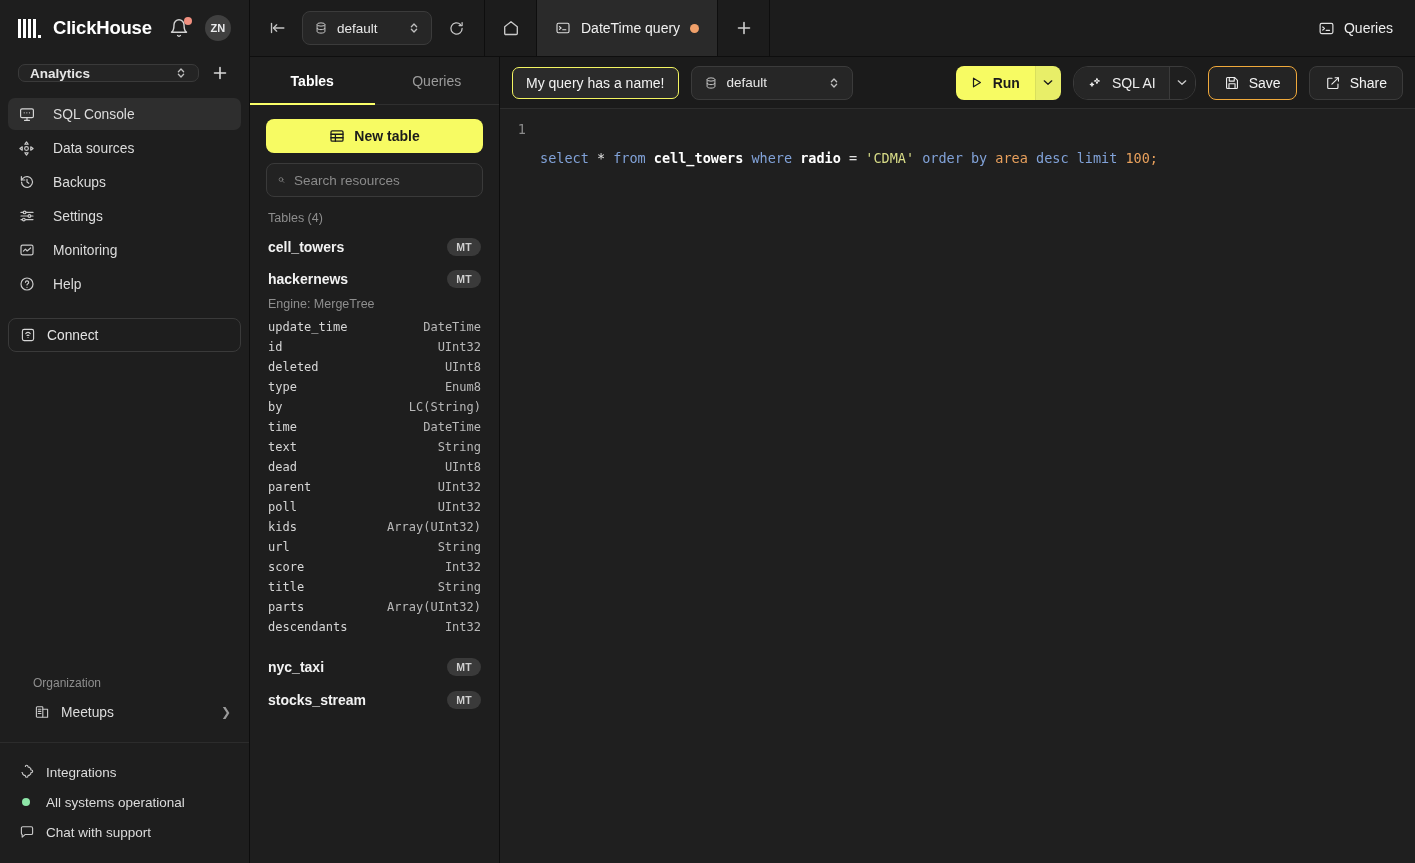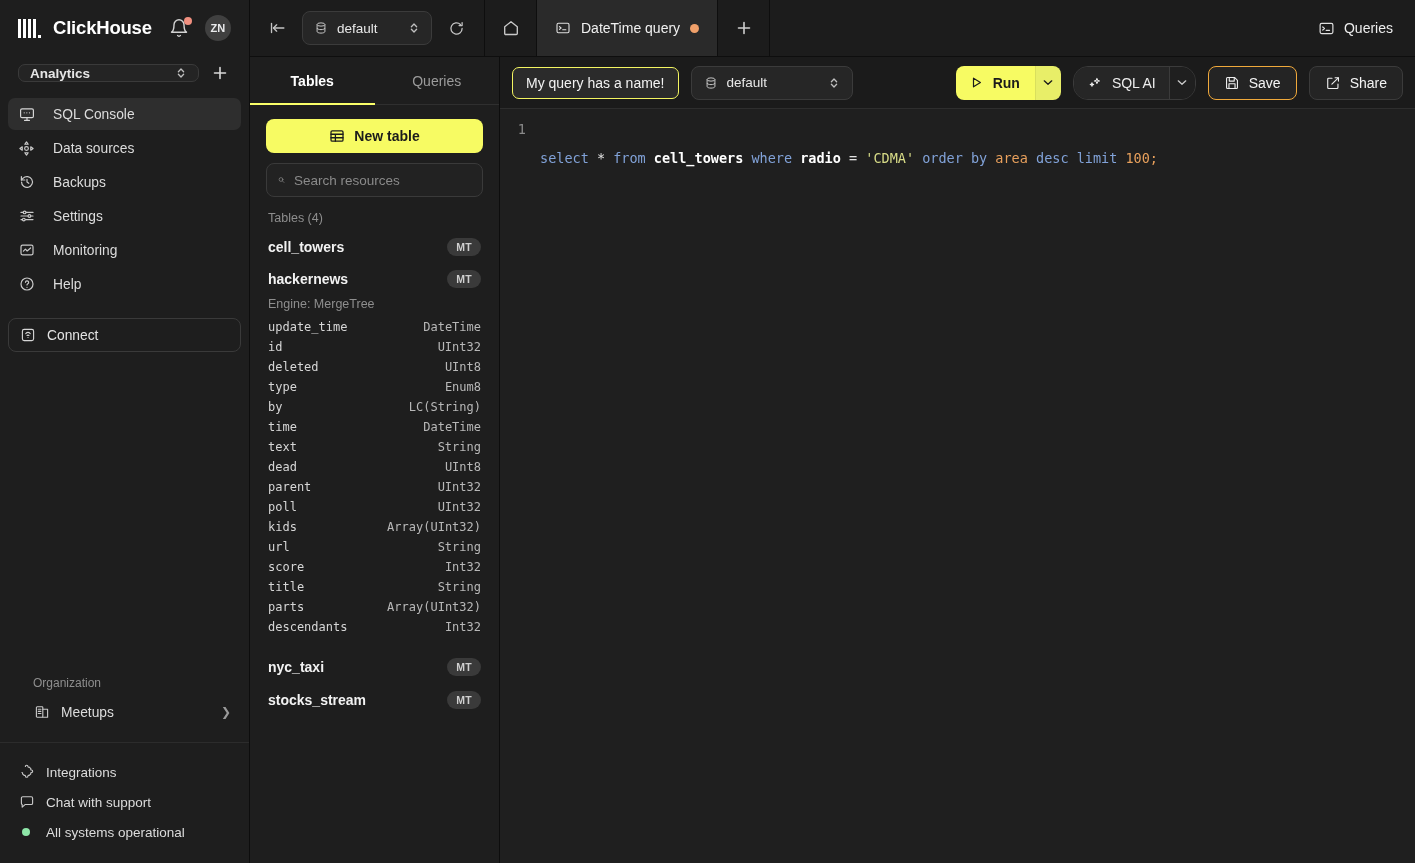--- a/index.html
+++ b/index.html
@@ -380,30 +380,30 @@
     <div class="sb-foot">
       <div class="foot-item">
         <span class="nav-ico">
           <svg width="16" height="16" viewBox="0 0 20 20" fill="none" stroke="#c9c9c9" stroke-width="1.4" stroke-linecap="round" stroke-linejoin="round">
             <path d="M8 3.2a1.6 1.6 0 0 1 3.2 0c0 .9 1 .9 1.6.7l2 2c-.2.6-.2 1.6.7 1.6a1.6 1.6 0 0 1 0 3.2c-.9 0-.9 1-.7 1.6l-2 2c-.6-.2-1.6-.2-1.6.7a1.6 1.6 0 0 1-3.2 0c0-.9-1-.9-1.6-.7l-2-2c.2-.6.2-1.6-.7-1.6"></path>
           </svg>
         </span>
         <span>Integrations</span>
       </div>
       <div class="foot-item">
+        <span class="status-dot"></span>
+        <span>All systems operational</span>
+      </div>
+      <div class="foot-item">
         <span class="nav-ico">
           <svg width="16" height="16" viewBox="0 0 20 20" fill="none" stroke="#c9c9c9" stroke-width="1.4" stroke-linecap="round" stroke-linejoin="round">
             <path d="M3 5.2a1.7 1.7 0 0 1 1.7-1.7h10.6A1.7 1.7 0 0 1 17 5.2v6.3a1.7 1.7 0 0 1-1.7 1.7H7.5L4 16.5v-3.3a1.7 1.7 0 0 1-1-1.7z"></path>
           </svg>
         </span>
         <span>Chat with support</span>
-      </div>
-      <div class="foot-item">
-        <span class="status-dot"></span>
-        <span>All systems operational</span>
       </div>
     </div>
   </aside>
 
   <div class="right">
 
     <header class="topbar">
       <div class="tb-left">
         <div class="collapse-btn">
           <svg width="18" height="18" viewBox="0 0 20 20" fill="none" stroke="#c4c4c4" stroke-width="1.5" stroke-linecap="round" stroke-linejoin="round">

